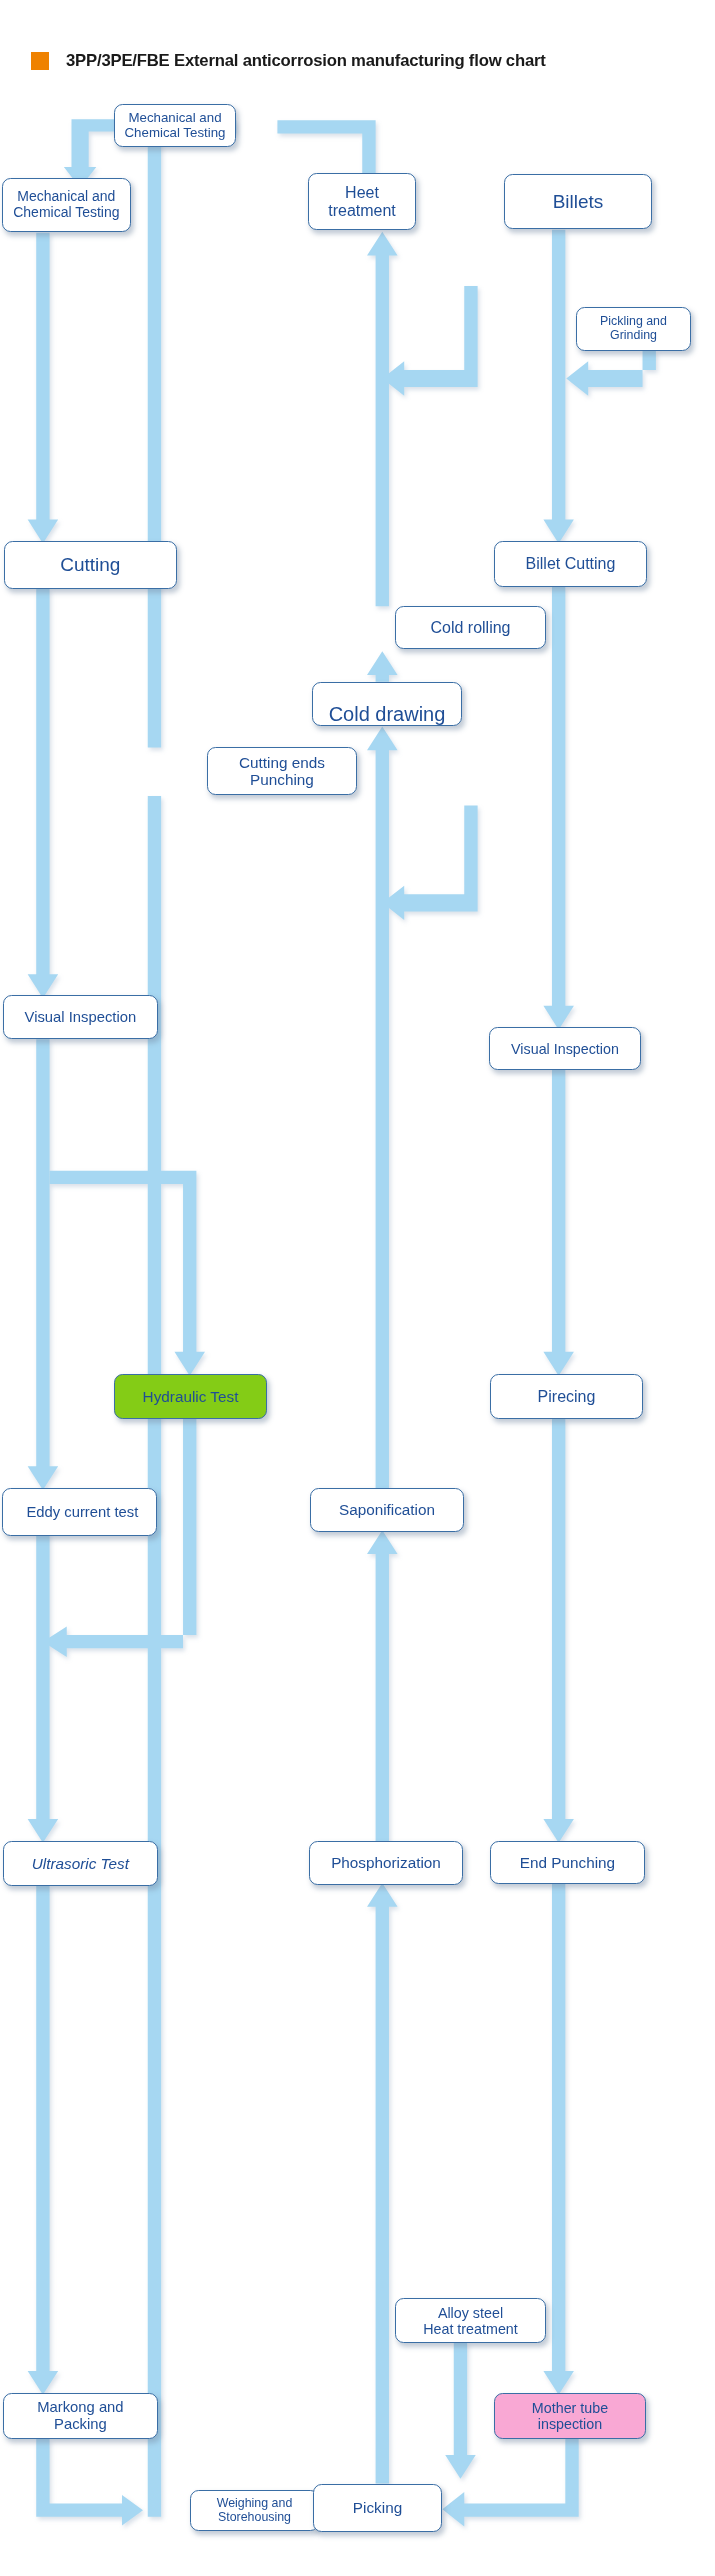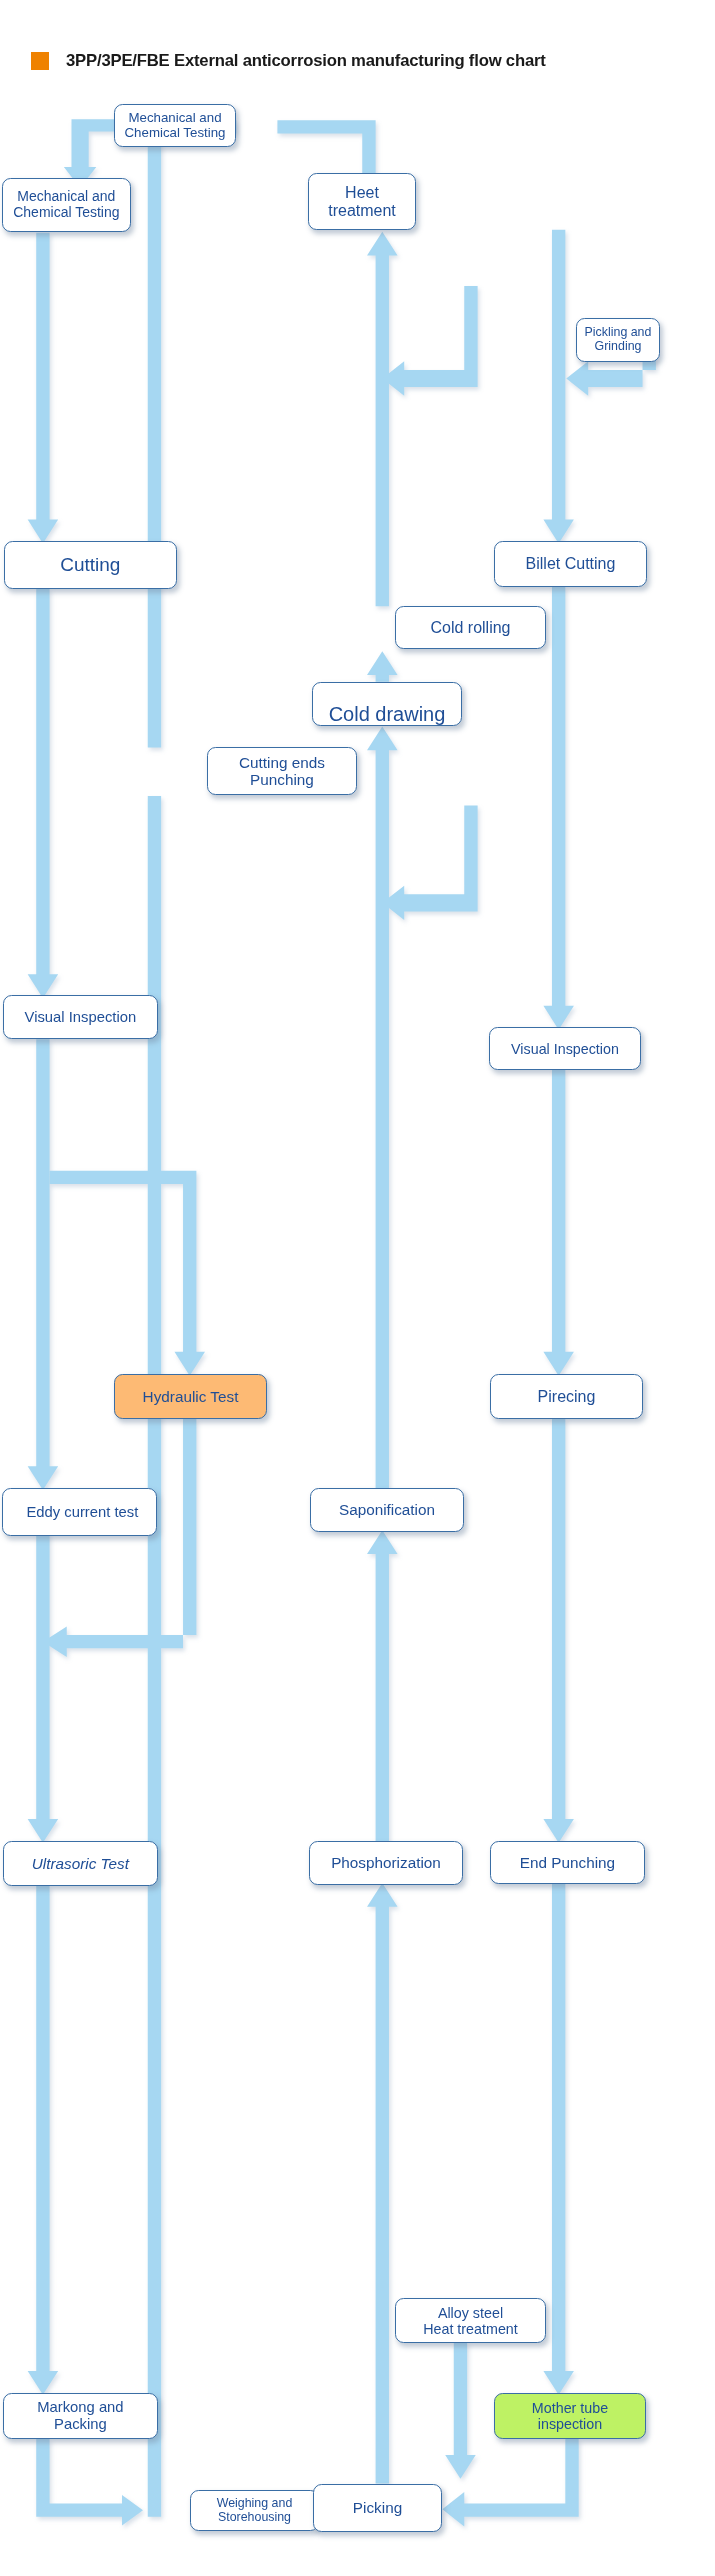--- a/index.html
+++ b/index.html
@@ -146,22 +146,25 @@
   <div class="node" style="left: 1.9px; top: 178px; width: 129px; height: 54px; font-size: 14px; border-color: rgb(58, 110, 165); color: rgb(31, 78, 150); background: rgb(255, 255, 255);">
     <span>Mechanical and
 Chemical Testing</span>
   </div>
 
   <div class="node" style="left: 308px; top: 173px; width: 108px; height: 57px; font-size: 16px; border-color: rgb(58, 110, 165); color: rgb(31, 78, 150); background: rgb(255, 255, 255);">
     <span>Heet
 treatment</span>
   </div>
 
-
-  <div class="node" style="left: 576px; top: 318px; width: 84px; height: 44px; font-size: 12.4px; border-color: rgb(58, 110, 165); color: rgb(31, 78, 150); background: rgb(255, 255, 255);">
+  <div class="node" style="left: 504px; top: 174px; width: 148px; height: 55px; font-size: 19px; border-color: rgb(58, 110, 165); color: rgb(31, 78, 150); background: rgb(255, 255, 255);">
+    <span>Billets</span>
+  </div>
+
+  <div class="node" style="left: 576px; top: 307px; width: 115px; height: 44px; font-size: 12.4px; border-color: rgb(58, 110, 165); color: rgb(31, 78, 150); background: rgb(255, 255, 255);">
     <span>Pickling and
 Grinding</span>
   </div>
 
   <div class="node" style="left: 3.8px; top: 541px; width: 173px; height: 48px; font-size: 19px; border-color: rgb(58, 110, 165); color: rgb(31, 78, 150); background: rgb(255, 255, 255);">
     <span>Cutting</span>
   </div>
 
   <div class="node" style="left: 494px; top: 541px; width: 153px; height: 46px; font-size: 16px; border-color: rgb(58, 110, 165); color: rgb(31, 78, 150); background: rgb(255, 255, 255);">
     <span>Billet Cutting</span>
@@ -181,21 +184,21 @@
   </div>
 
   <div class="node" style="left: 2.9px; top: 995px; width: 155px; height: 44px; font-size: 14.8px; border-color: rgb(58, 110, 165); color: rgb(31, 78, 150); background: rgb(255, 255, 255);">
     <span>Visual Inspection</span>
   </div>
 
   <div class="node" style="left: 489px; top: 1027px; width: 152px; height: 43px; font-size: 14.3px; border-color: rgb(58, 110, 165); color: rgb(31, 78, 150); background: rgb(255, 255, 255);">
     <span>Visual Inspection</span>
   </div>
 
-  <div class="node" style="left: 114px; top: 1374px; width: 153px; height: 45px; font-size: 15.3px; border-color: rgb(58, 110, 165); color: rgb(31, 78, 150); background: #fdba74;">
+  <div class="node" style="left: 114px; top: 1374px; width: 153px; height: 45px; font-size: 15.3px; border-color: rgb(58, 110, 165); color: rgb(31, 78, 150); background: #84cc16;">
     <span>Hydraulic Test</span>
   </div>
 
   <div class="node" style="left: 490px; top: 1374px; width: 153px; height: 45px; font-size: 16px; border-color: rgb(58, 110, 165); color: rgb(31, 78, 150); background: rgb(255, 255, 255);">
     <span>Pirecing</span>
   </div>
 
   <div class="node" style="left: 1.9px; top: 1488px; width: 155px; height: 48px; font-size: 14.8px; border-color: rgb(58, 110, 165); color: rgb(31, 78, 150); background: rgb(255, 255, 255); padding-left: 6px;">
     <span>Eddy current test</span>
   </div>
@@ -219,21 +222,21 @@
   <div class="node" style="left: 395px; top: 2298px; width: 151px; height: 45px; font-size: 14.3px; border-color: rgb(58, 110, 165); color: rgb(31, 78, 150); background: rgb(255, 255, 255);">
     <span>Alloy steel
 Heat treatment</span>
   </div>
 
   <div class="node" style="left: 2.9px; top: 2393px; width: 155px; height: 46px; font-size: 14.8px; border-color: rgb(58, 110, 165); color: rgb(31, 78, 150); background: rgb(255, 255, 255);">
     <span>Markong and
 Packing</span>
   </div>
 
-  <div class="node" style="left: 494px; top: 2393px; width: 152px; height: 46px; font-size: 14.3px; border-color: rgb(58, 110, 165); color: rgb(31, 78, 150); background: #bef264;">
+  <div class="node" style="left: 494px; top: 2393px; width: 152px; height: 46px; font-size: 14.3px; border-color: rgb(58, 110, 165); color: rgb(31, 78, 150); background: #f9a8d4;">
     <span>Mother tube
 inspection</span>
   </div>
 
   <div class="node" style="left: 142px; top: 2490px; width: 129px; height: 41px; font-size: 12.4px; border-color: rgb(58, 110, 165); color: rgb(31, 78, 150); background: rgb(255, 255, 255); margin-left: 48px;">
     <span>Weighing and
 Storehousing</span>
   </div>
 
   <div class="node" style="left: 313px; top: 2484px; width: 129px; height: 48px; font-size: 15.3px; border-color: rgb(58, 110, 165); color: rgb(31, 78, 150); background: rgb(255, 255, 255);">

